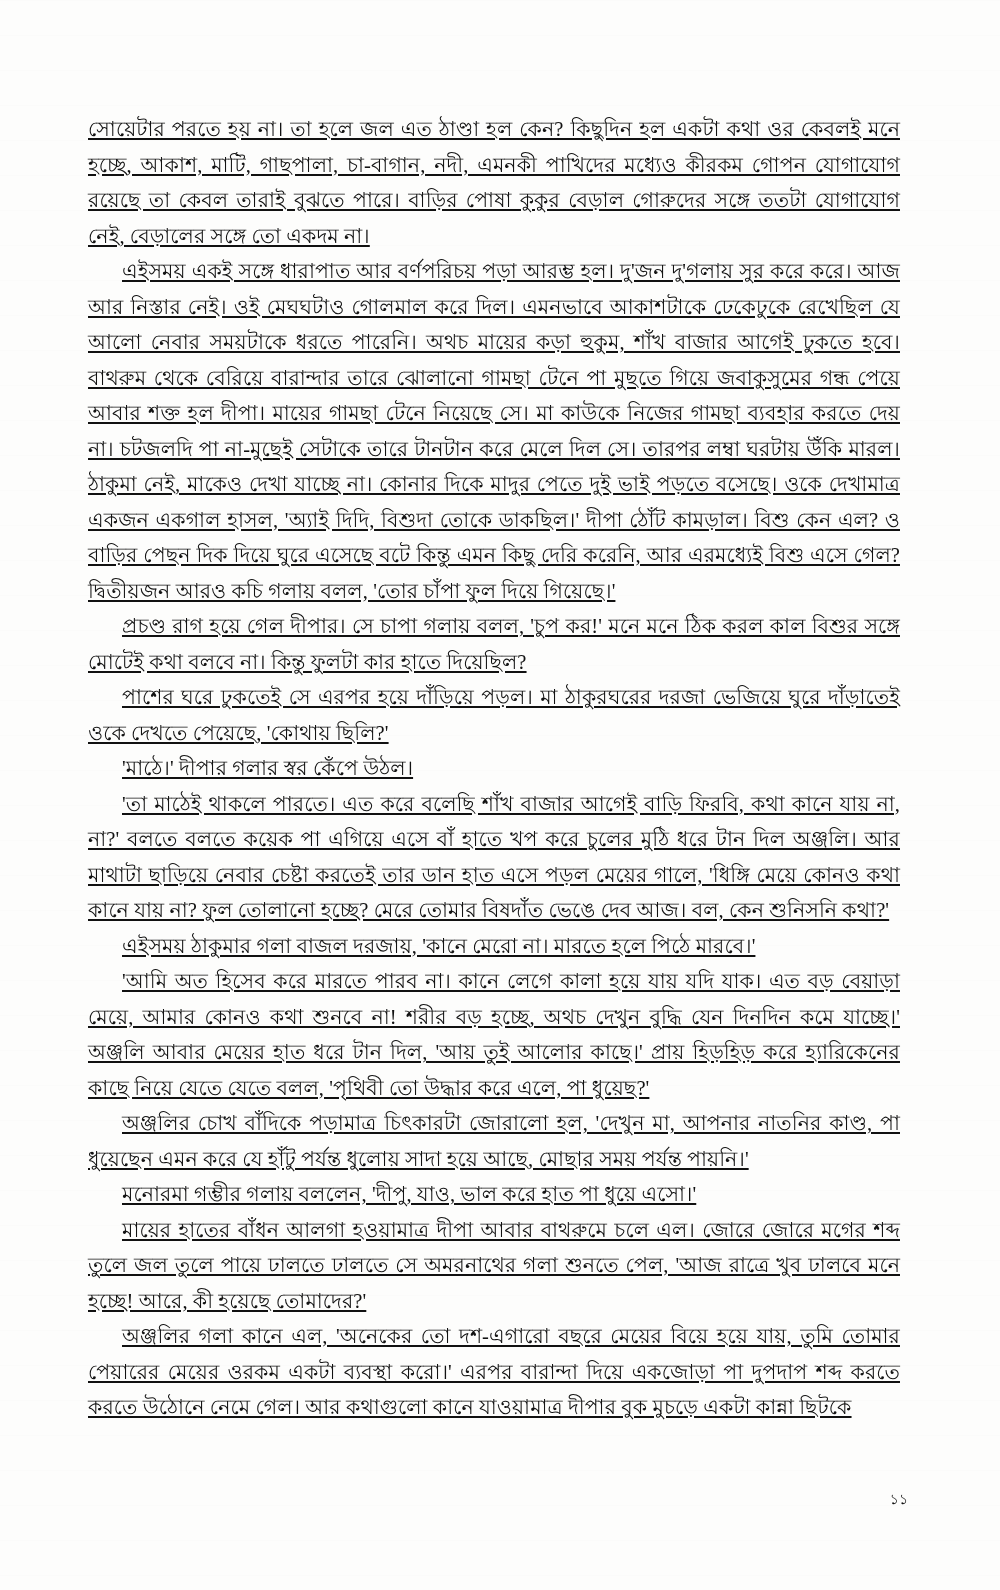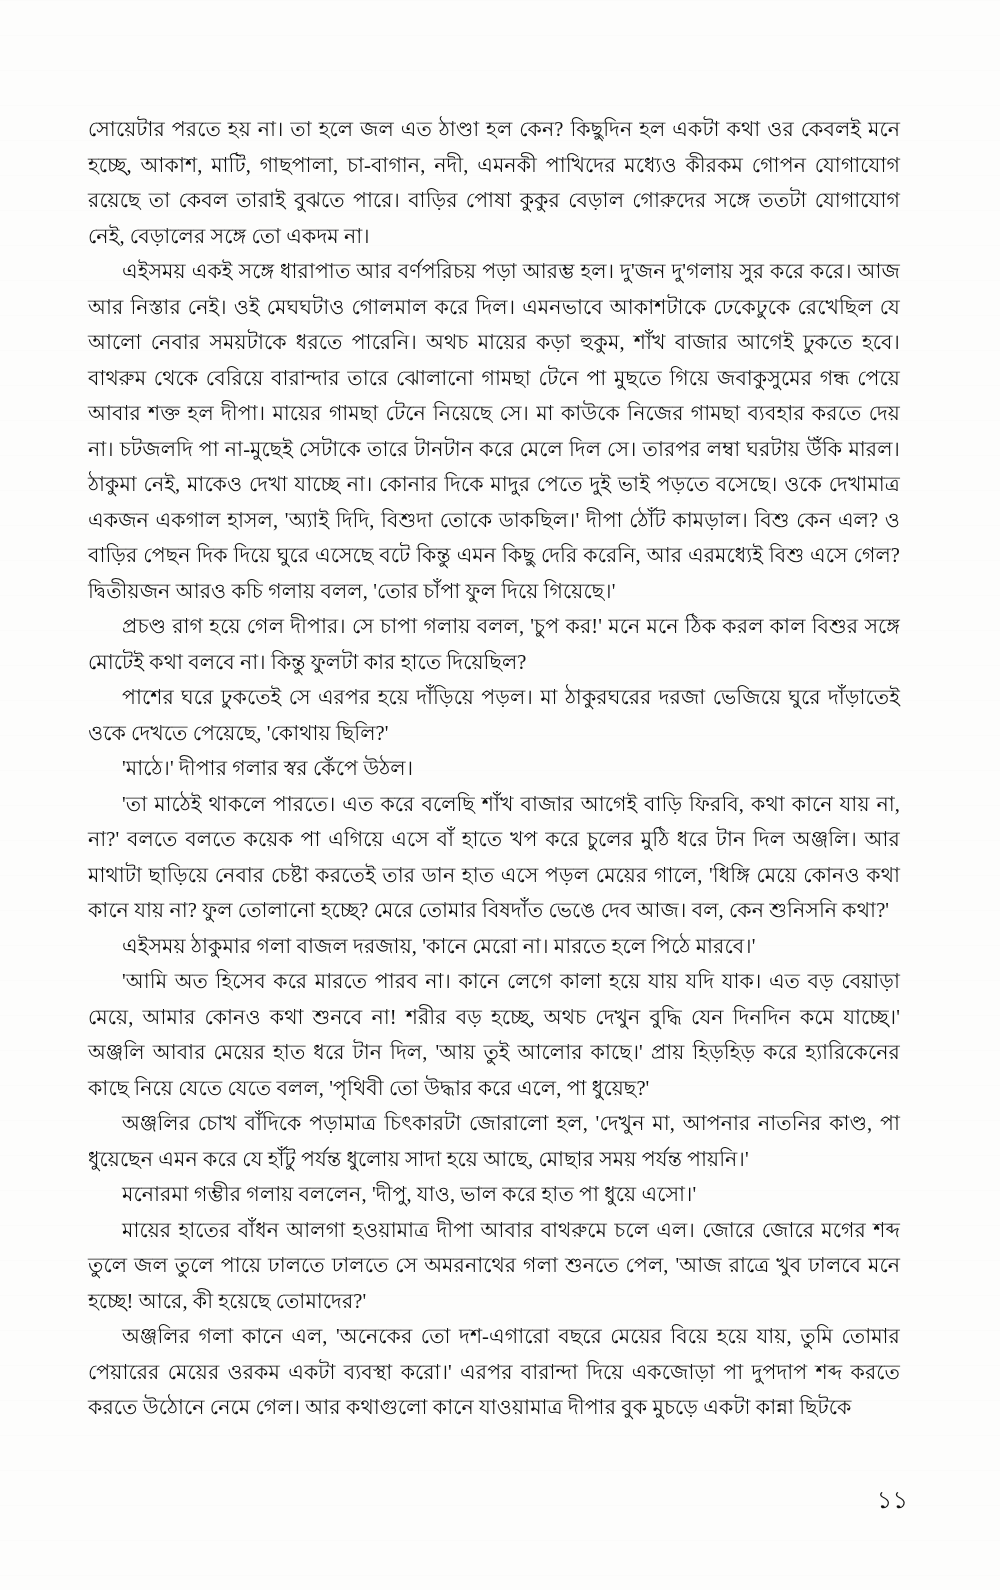--- a/index.html
+++ b/index.html
@@ -20,39 +20,40 @@
     left: 0; top: 0;
     width: 1000px;
     height: 1590px;
     background: #fdfdfc;
   }
   .text-column {
     position: absolute;
     left: 88px;
     top: 112px;
     width: 812px;
+    text-decoration: underline;
   }
   .para {
     margin: 0 0 0 0;
     text-align: justify;
     text-justify: inter-word;
     font-size: 20.5px;
     line-height: 35.5px;
     letter-spacing: 0.1px;
     color: #121212;
     text-indent: 0;
   }
   .para.indent {
     text-indent: 34px;
   }
   .page-number {
     position: absolute;
     right: 92px;
     bottom: 78px;
-    font-size: 24px;
+    font-size: 14px;
     line-height: 24px;
     color: #111111;
     font-family: "Liberation Serif", "DejaVu Serif", serif;
   }
   
   .bleed {
     position: absolute;
     left: 0; top: 0; right: 0; bottom: 0;
     pointer-events: none;
     opacity: 0.035;

